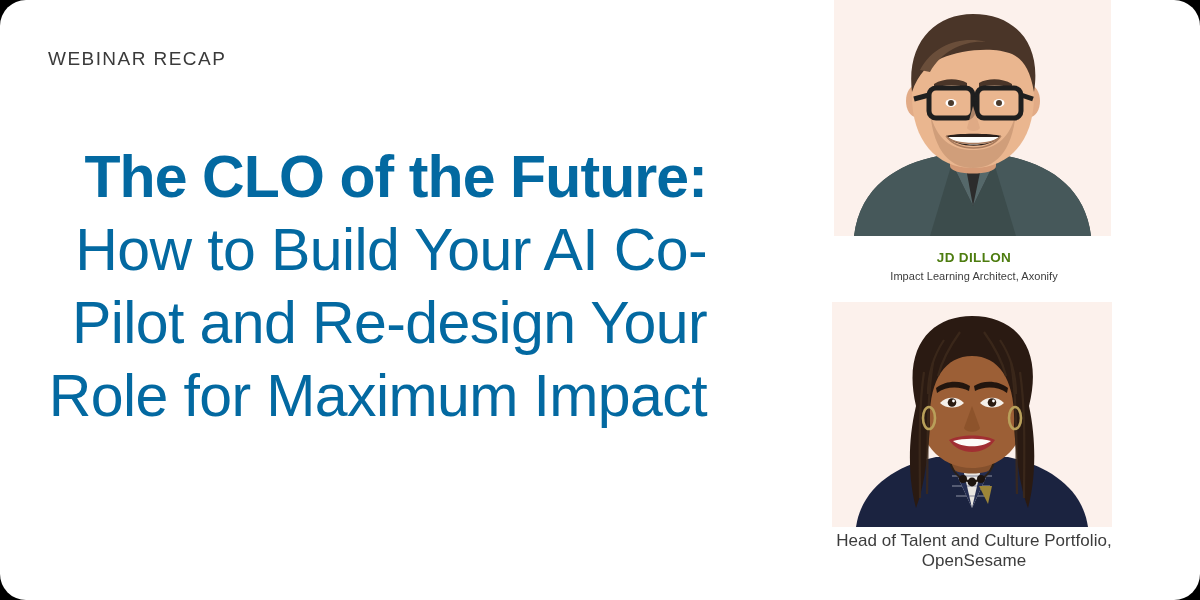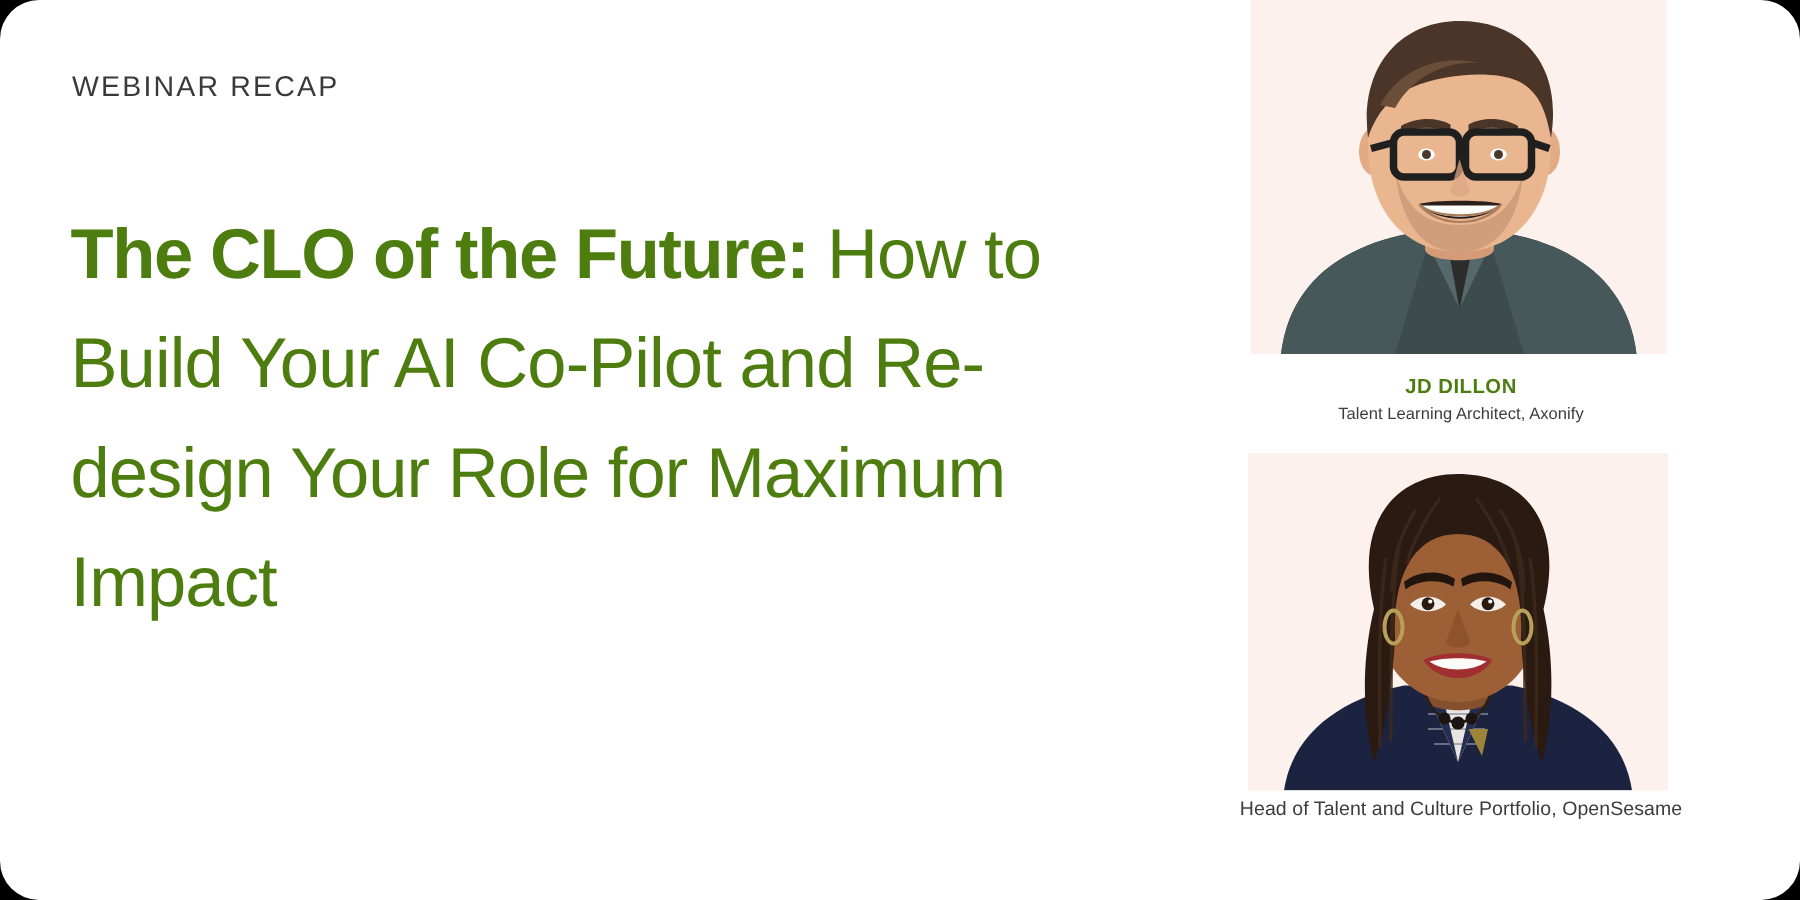--- a/index.html
+++ b/index.html
@@ -44,25 +44,26 @@
     color: #3a3a3a;
     line-height: 1;
     white-space: nowrap;
   }
 
   .headline {
     position: absolute;
     top: 101px;
     left: 0;
     width: 660px;
-    font-size: 47px;
+    font-size: 59px;
     line-height: 73px;
     letter-spacing: -0.6px;
-    color: #4d7c0f;
+    color: #0369a1;
     font-weight: 400;
+    text-align: right;
   }
   .headline .hl-strong {
     font-weight: 700;
     letter-spacing: -0.9px;
   }
 
   
   .right-col {
     position: absolute;
     left: 820px;
@@ -109,21 +110,21 @@
   .speaker-title {
     margin-top: 4px;
     font-size: 11px;
     font-weight: 400;
     letter-spacing: 0.05px;
     color: #3c3c3c;
     line-height: 1.2;
   }
   .speaker-2 .caption { width: 316px; margin-left: -4px; }
   .speaker-2 .speaker-name { font-size: 14px; margin-top: 16px; }
-  .speaker-2 .speaker-title { font-size: 13px; }
+  .speaker-2 .speaker-title { font-size: 17px; }
 
   
   .portrait { display: block; width: 100%; height: 100%; }
 </style>
 </head>
 <body>
 
 <div class="card">
 
   <div class="left-col">
@@ -179,21 +180,21 @@
 
           <path d="M139 106 L133 128 C135 132 144 132 146 128 L139 106" fill="#dba581" opacity="0.75"></path>
 
           <path d="M112 136 C124 149 155 149 167 136 C158 133 121 133 112 136 Z" fill="#2a1f1a"></path>
           <path d="M114 137 C125 147 154 147 165 137 Z" fill="#fdfdfb"></path>
           <path d="M112 136 C124 152 155 152 167 136 C158 146 121 146 112 136 Z" fill="none" stroke="#a97c5e" stroke-width="1.4"></path>
         </svg>
       </div>
       <div class="caption">
         <div class="speaker-name">JD DILLON</div>
-        <div class="speaker-title">Talent Learning Architect, Axonify</div>
+        <div class="speaker-title">Impact Learning Architect, Axonify</div>
       </div>
     </div>
 
     <div class="speaker speaker-2">
       <div class="photo-frame">
         <svg class="portrait" viewBox="0 0 280 225" preserveAspectRatio="xMidYMid slice">
           <rect x="0" y="0" width="280" height="225" fill="#fcf1ec"></rect>
 
           <path d="M24 225 C30 184 66 163 104 155 L176 155 C214 163 250 184 256 225 Z" fill="#1b2340"></path>
 

